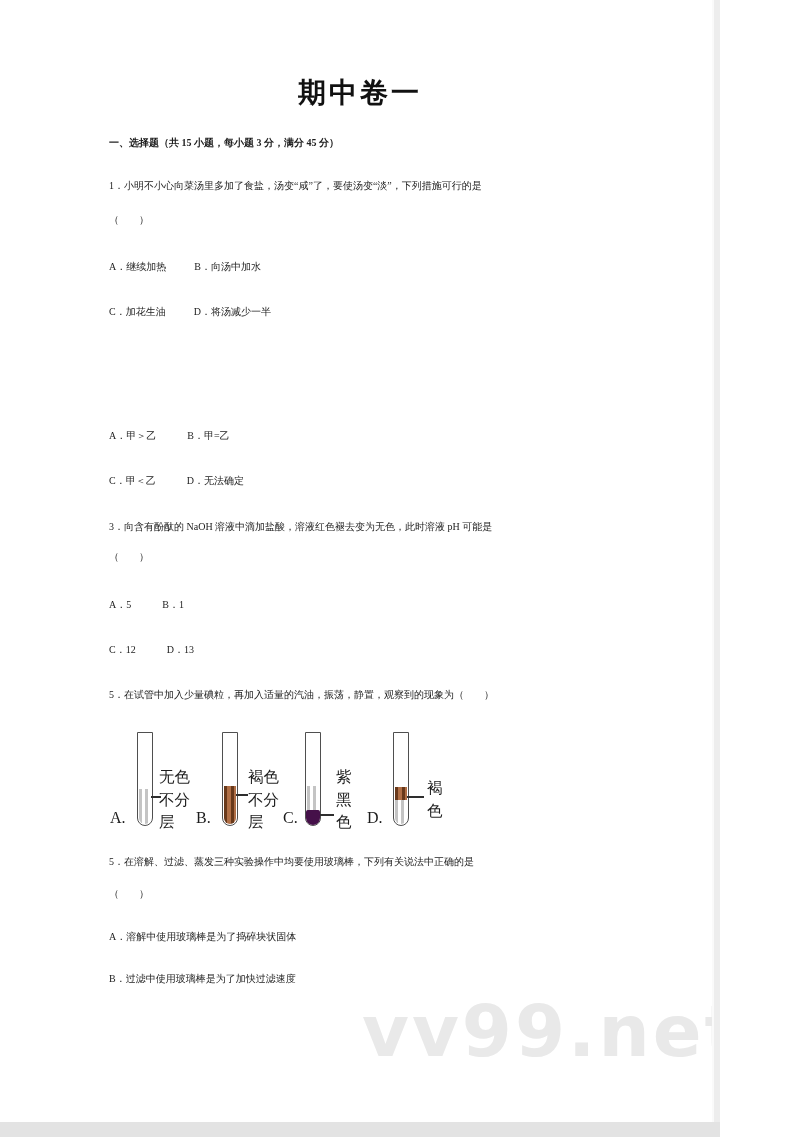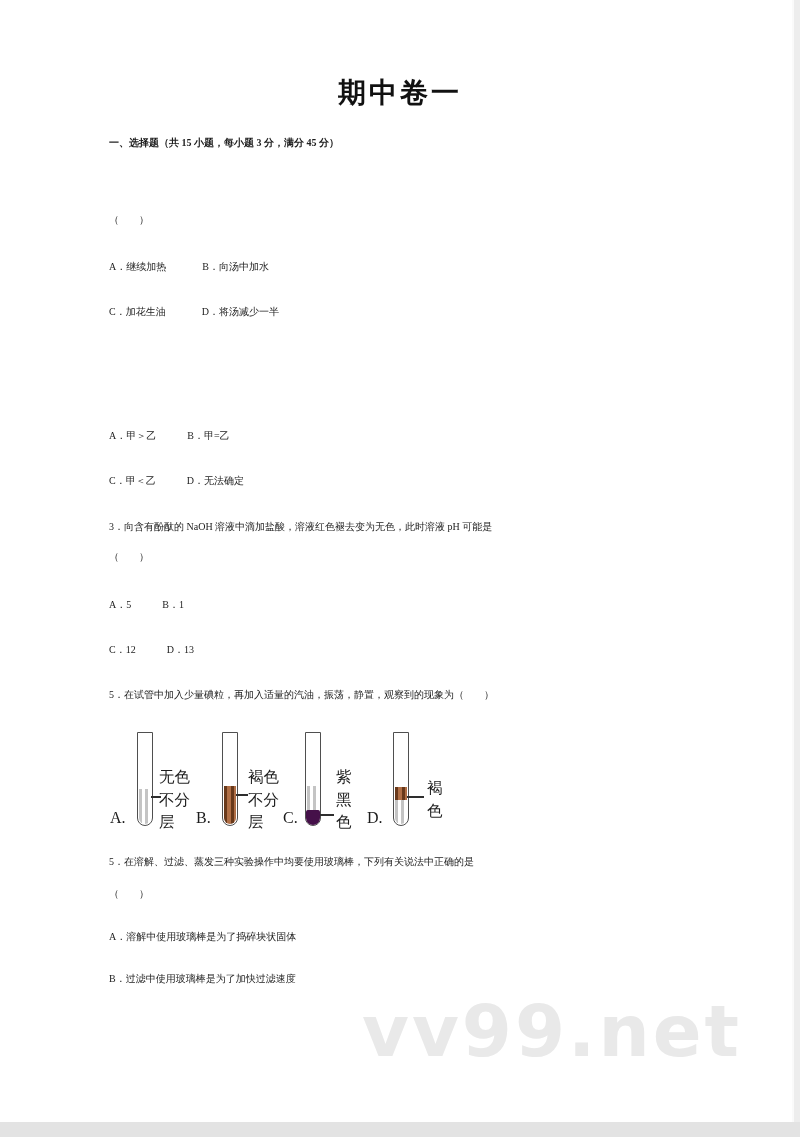--- a/index.html
+++ b/index.html
@@ -1,32 +1,32 @@
 <!DOCTYPE html>
 <html><head>
 <meta charset="utf-8">
 <style>
   html,body { margin:0; padding:0; background:#ffffff; }
   .page {
-    position:relative; width:800px; height:1137px; background:#ffffff;
+    position:relative; width:720px; height:1137px; background:#ffffff;
     overflow:hidden;
     font-family:"Liberation Serif","DejaVu Serif",serif;
     color:#1c1c1c;
   }
   .title {
     position:absolute; top:74px; left:0; right:0; margin:0;
     text-align:center; font-size:28px; font-weight:bold; letter-spacing:3px;
     color:#111;
   }
   .line {
     position:absolute; left:109px; font-size:10px; line-height:18px;
     white-space:pre; color:#1c1c1c;
   }
   .bold { font-weight:bold; }
-  .opts { display:flex; gap:36px; }
+  .opts { display:flex; gap:28px; }
   .opts3 { display:flex; gap:31px; }
 
   
   .diagram { position:absolute; top:725px; left:0; width:100%; height:118px; }
   .opt-letter { position:absolute; top:84px; font-size:16px; }
   .tube {
     position:absolute; top:7px; width:16px; height:94px;
     border:1.5px solid #4f4f4f; border-radius:0 0 9px 9px;
     background:#ffffff; box-sizing:border-box;
   }
@@ -75,20 +75,21 @@
 </style>
 </head>
 <body>
 
 <div class="page">
 
   <h1 class="title">期中卷一</h1>
 
   <div class="line bold" style="top:134px">一、选择题（共 15 小题，每小题 3 分，满分 45 分）</div>
 
+  <div class="line" style="top:177px">1．小明不小心向菜汤里多加了食盐，汤变“咸”了，要使汤变“淡”，下列措施可行的是</div>
   <div class="line" style="top:211px">（　　）</div>
   <div class="line opts" style="top:258px">
     <span>A．继续加热</span>
     <span>B．向汤中加水</span>
   </div>
   <div class="line opts" style="top:303px">
     <span>C．加花生油</span>
     <span>D．将汤减少一半</span>
   </div>
 

